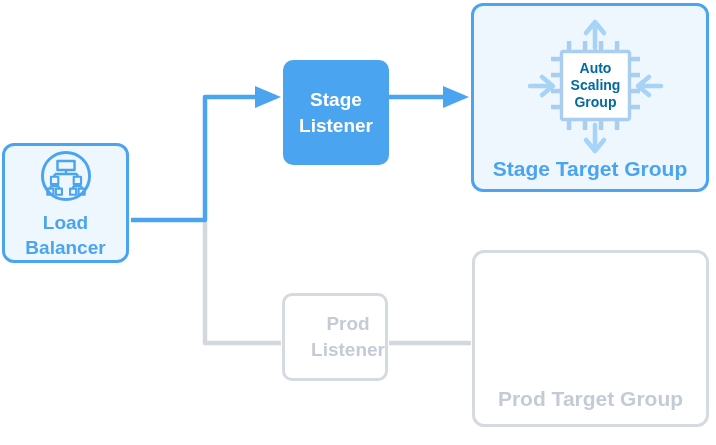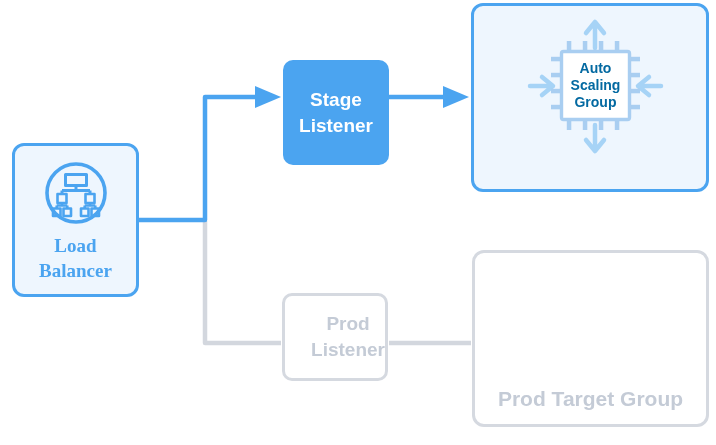--- a/index.html
+++ b/index.html
@@ -2,22 +2,22 @@
 <html><head>
 <meta charset="utf-8">
 <style>
   html,body{margin:0;padding:0;background:#ffffff;}
   .canvas{
     position:relative;width:716px;height:445px;background:#ffffff;overflow:hidden;
     font-family:"Liberation Sans","DejaVu Sans",sans-serif;
   }
   .node{position:absolute;box-sizing:border-box;display:flex;flex-direction:column;
     align-items:center;justify-content:center;text-align:center;z-index:2;}
-  .lb-box{left:12px;top:143px;width:127px;height:154px;background:#EEF6FE;
-    border:3px solid #4BA4F0;border-radius:12px;padding-top:4px;font-family:Liberation Serif, serif;}
+  .lb-box{left:2px;top:143px;width:127px;height:120px;background:#EEF6FE;
+    border:3px solid #4BA4F0;border-radius:12px;padding-top:4px;}
   .lb-label{color:#4BA4F0;font-size:19px;font-weight:700;line-height:25px;margin-top:8px;}
   .listener{width:106px;height:105px;border-radius:10px;font-size:19px;font-weight:700;line-height:26px;}
   .stage-listener{left:283px;top:60px;background:#4BA4F0;color:#ffffff;}
   .prod-listener{left:282px;top:293px;background:#ffffff;border:3px solid #D5D9E0;color:#C4CBD6;height:88px;align-items:flex-end;}
   .tg{border-radius:12px;}
   .stage-tg{left:471px;top:3px;width:238px;height:189px;background:#EEF6FE;border:3px solid #4BA4F0;}
   .prod-tg{left:472px;top:250px;width:237px;height:177px;background:#ffffff;border:3px solid #D5D9E0;}
   .tg-label{position:absolute;left:0;right:0;bottom:8px;font-size:21px;font-weight:700;}
   .stage-tg .tg-label{color:#4BA4F0;}
   .prod-tg .tg-label{color:#C4CBD6;bottom:13px;}
@@ -123,19 +123,20 @@
     </svg>
 
     <div class="asg-text">
       <div>
         <span>Auto</span><br>
         <span>Scaling</span><br>
         <span>Group</span>
       </div>
     </div>
 
+    <div class="tg-label">Stage Target Group</div>
   </div>
 
   <div class="node tg prod-tg">
     <div class="tg-label">Prod Target Group</div>
   </div>
 
 </div>
 
 </body></html>

